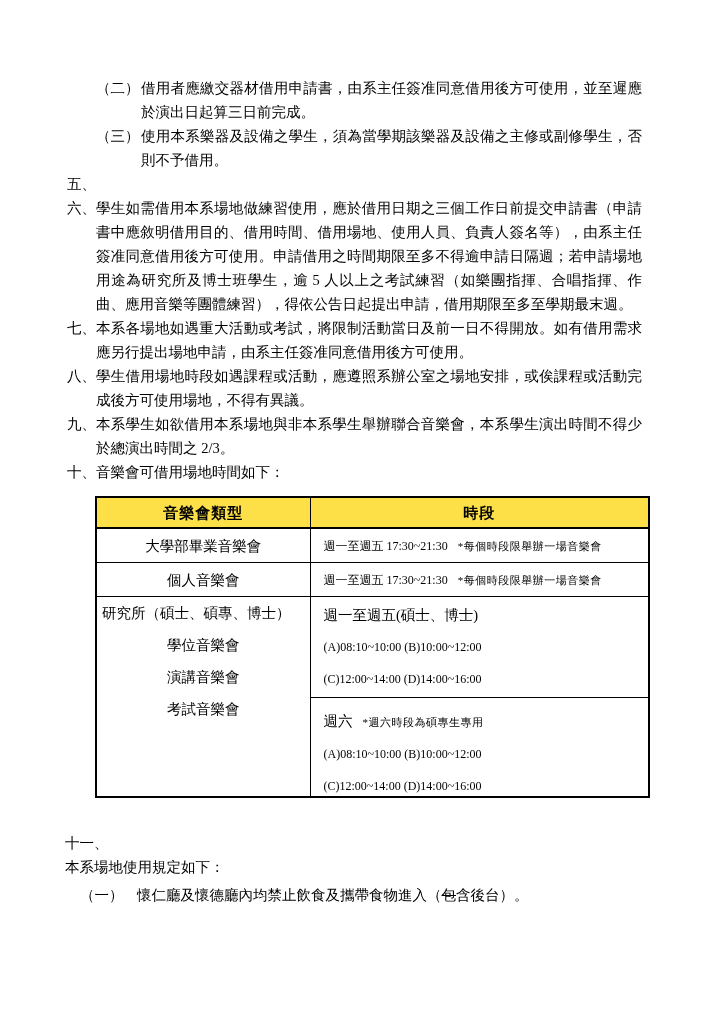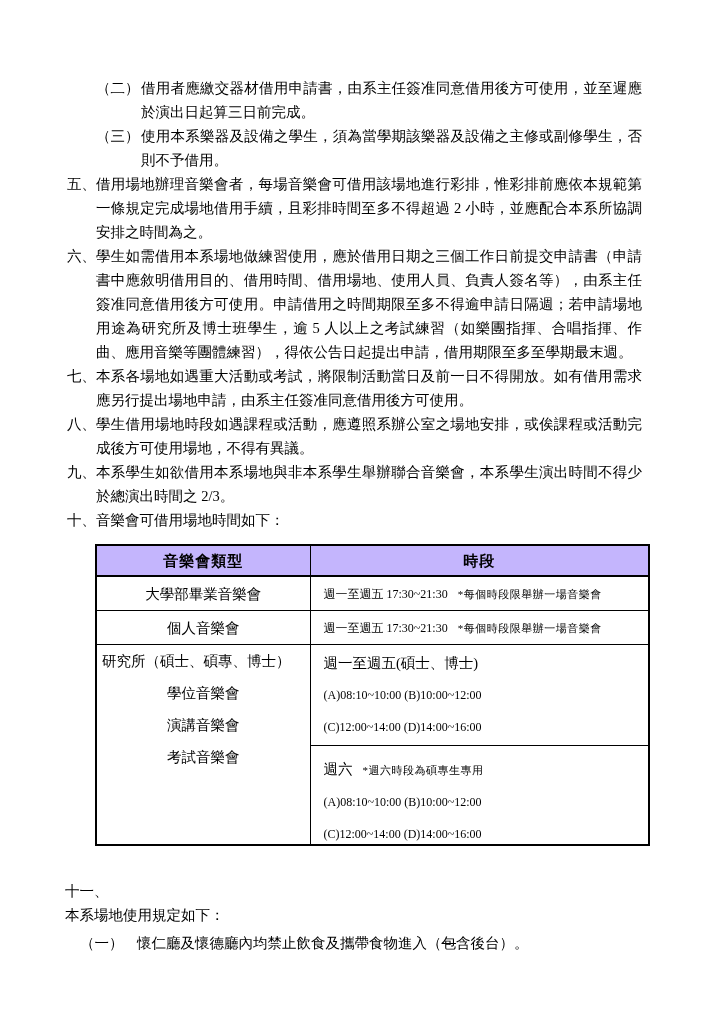--- a/index.html
+++ b/index.html
@@ -26,21 +26,21 @@
   table.schedule {
     border-collapse:collapse;
     table-layout:fixed;
     margin:12px 0 0 95px;
     width:553px;
     border:2px solid #000;
     font-size:14.5px;
   }
   table.schedule td { border:1px solid #000; padding:0; }
   tr.thead td {
-    background:#c4b5fd;
+    background:#fde047;
     font-weight:bold;
     text-align:center;
     height:29px;
     font-size:15px;
     letter-spacing:1px;
     border-bottom:2px solid #000;
   }
   tr.row-simple td.type { text-align:center; height:33px; }
   tr.row-simple td.sched { padding-left:13px; }
   .latin-time { font-size:12px; }
@@ -69,21 +69,20 @@
     <div class="text">借用者應繳交器材借用申請書，由系主任簽准同意借用後方可使用，並至遲應於演出日起算三日前完成。</div>
   </div>
 
   <div class="b-subitem">
     <span class="marker">（三）</span>
     <div class="text">使用本系樂器及設備之學生，須為當學期該樂器及設備之主修或副修學生，否則不予借用。</div>
   </div>
 
   <div class="b-item">
     <span class="marker">五、</span>
-    <div class="text">借用場地辦理音樂會者，每場音樂會可借用該場地進行彩排，惟彩排前應依本規範第一條規定完成場地借用手續，且彩排時間至多不得超過 2 小時，並應配合本系所協調安排之時間為之。</div>
   </div>
 
   <div class="b-item">
     <span class="marker">六、</span>
     <div class="text">學生如需借用本系場地做練習使用，應於借用日期之三個工作日前提交申請書（申請書中應敘明借用目的、借用時間、借用場地、使用人員、負責人簽名等），由系主任簽准同意借用後方可使用。申請借用之時間期限至多不得逾申請日隔週；若申請場地用途為研究所及博士班學生，逾 5 人以上之考試練習（如樂團指揮、合唱指揮、作曲、應用音樂等團體練習），得依公告日起提出申請，借用期限至多至學期最末週。</div>
   </div>
 
   <div class="b-item">
     <span class="marker">七、</span>
     <div class="text">本系各場地如遇重大活動或考試，將限制活動當日及前一日不得開放。如有借用需求應另行提出場地申請，由系主任簽准同意借用後方可使用。</div>

